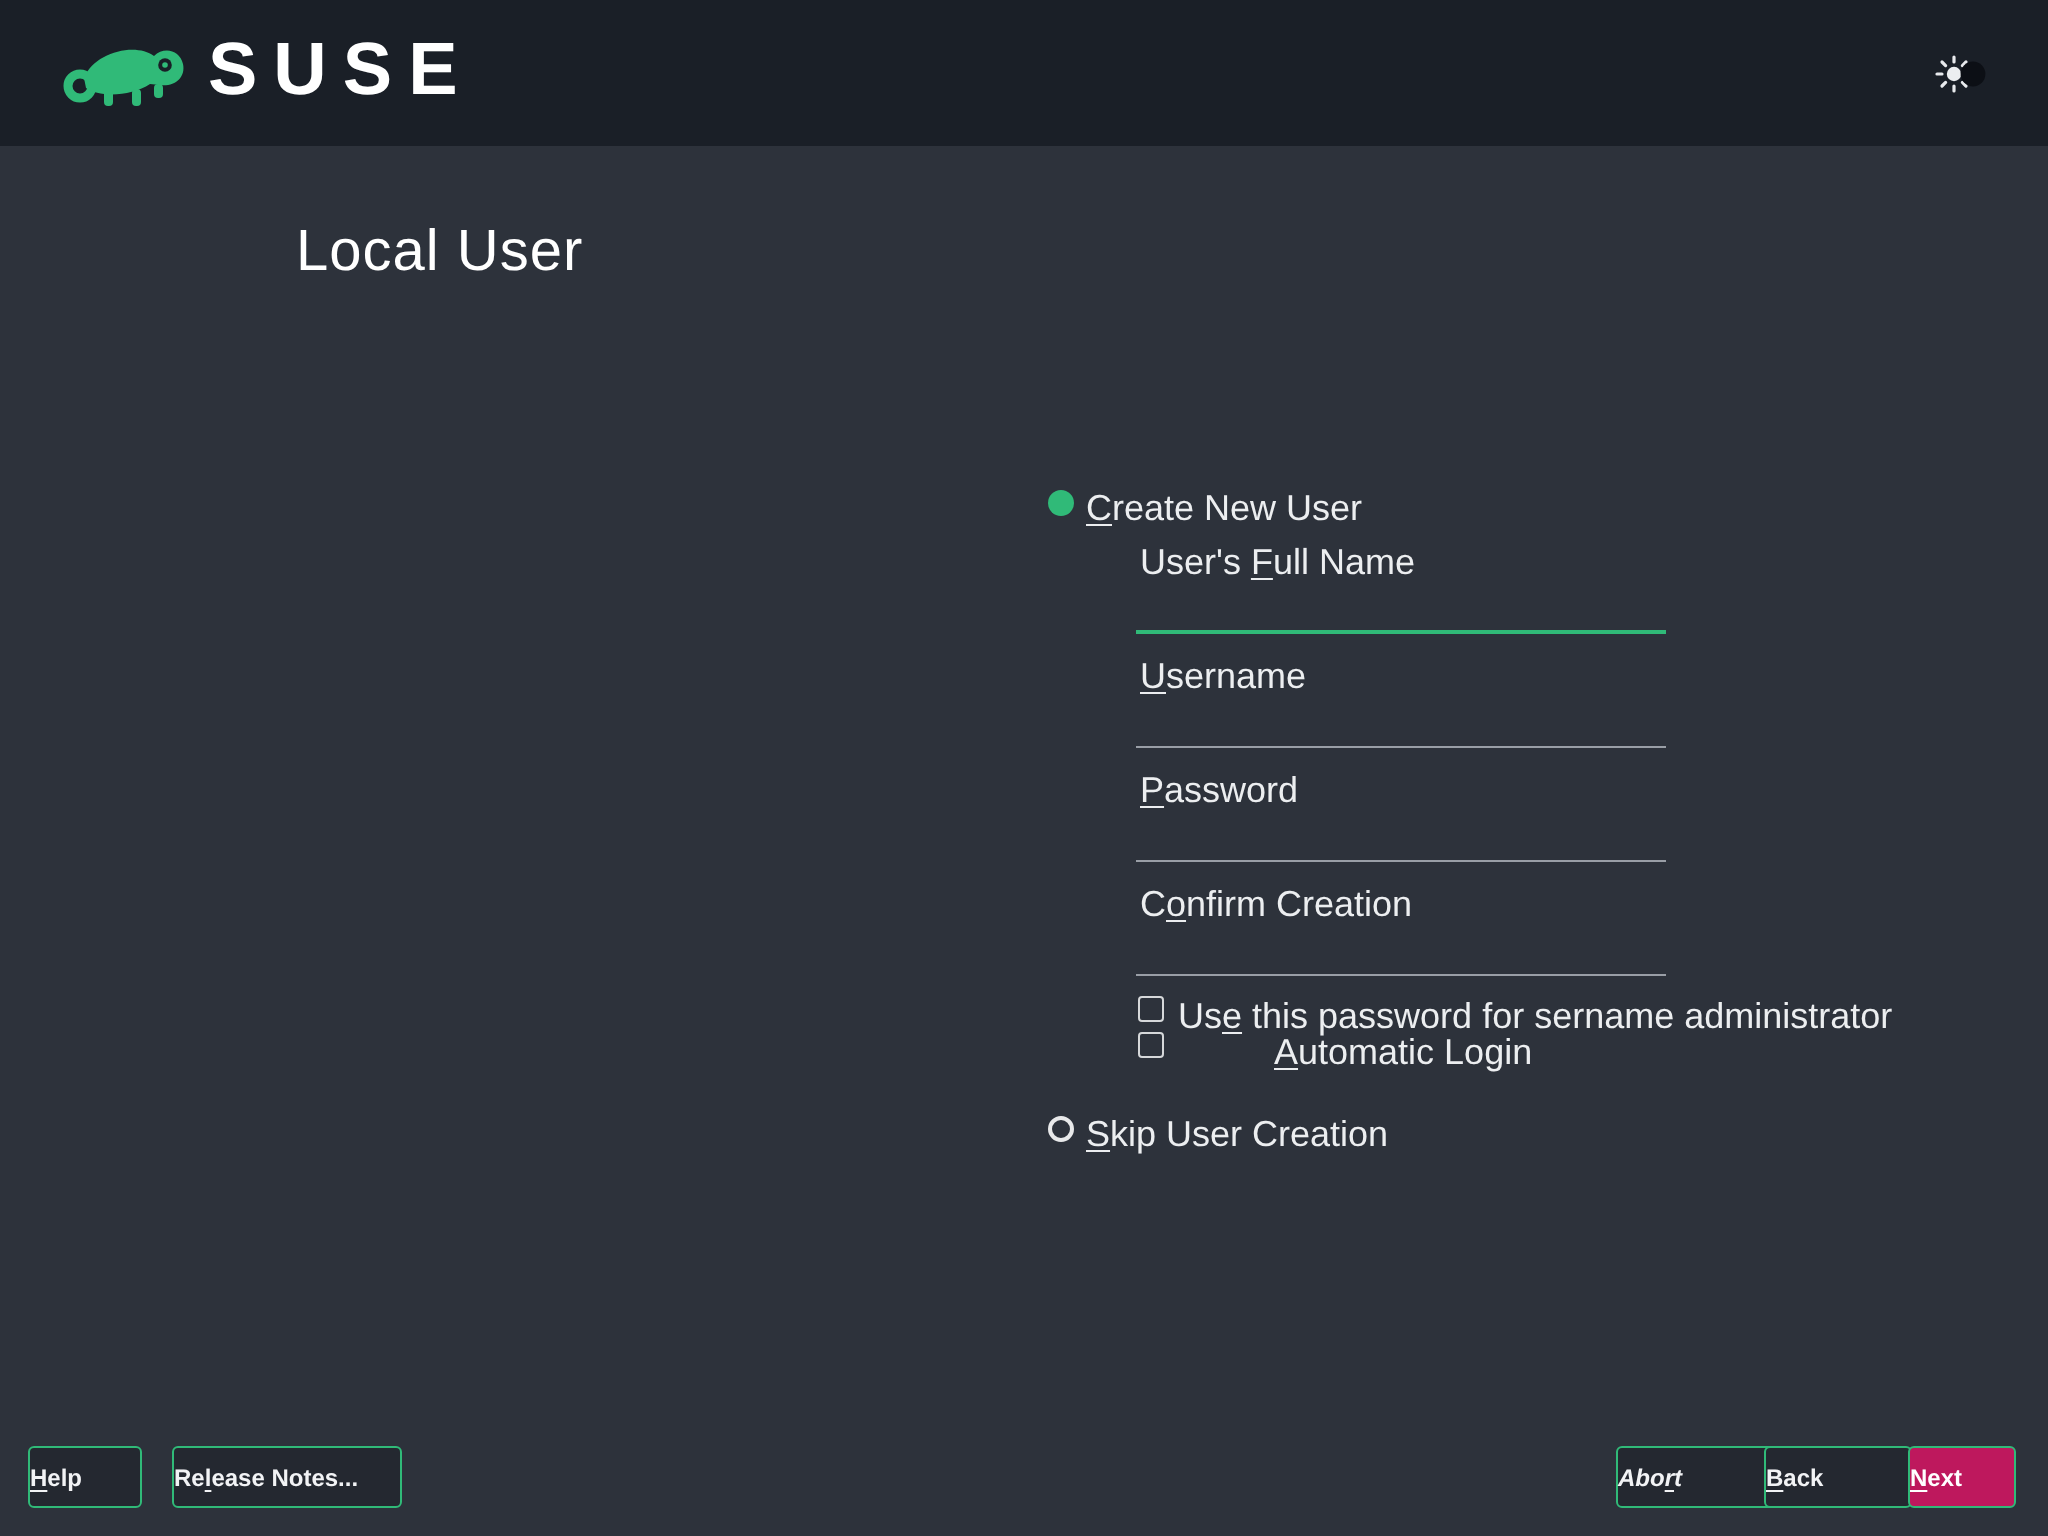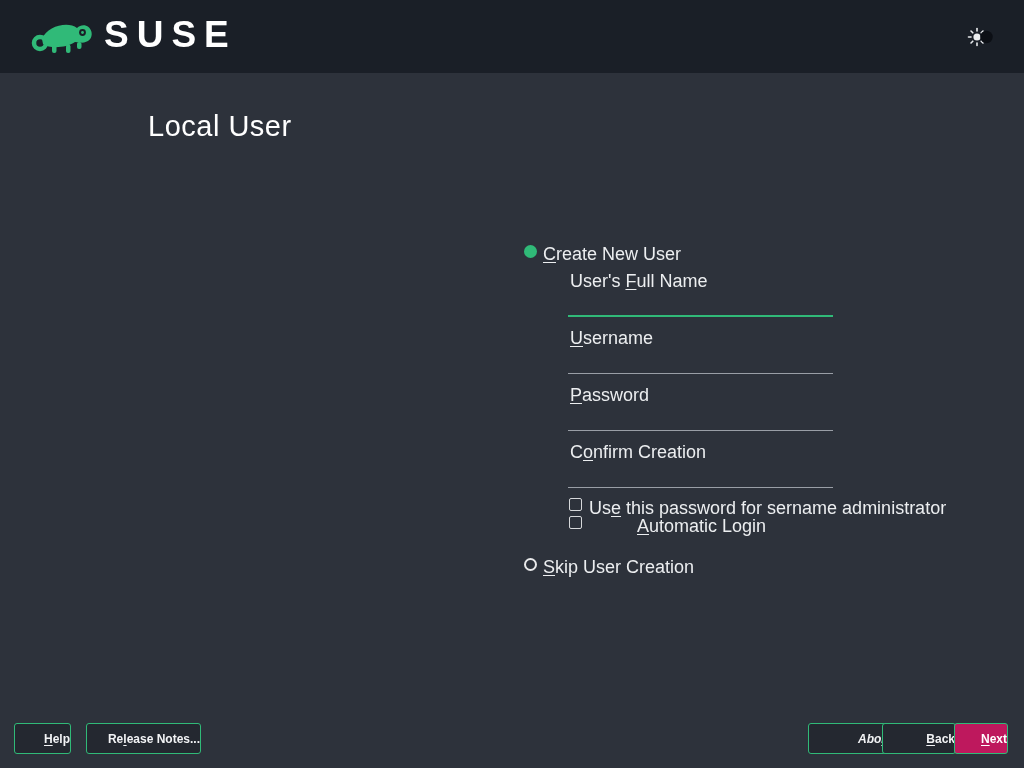--- a/index.html
+++ b/index.html
@@ -39,21 +39,21 @@
     color:#ffffff; font-family:"Liberation Sans", sans-serif; font-size:13px;
   }
   .field.focused { border-bottom:2px solid #30ba78; }
   .field.blurred { border-bottom:1px solid #999ea6; }
   .checkbox {
     position:absolute; left:569px; width:13px; height:13px;
     border:1.5px solid #d6d8da; border-radius:2px; background:transparent;
   }
   .btn {
     position:absolute; top:723px; height:31px;
-    display:flex; align-items:center; justify-content:flex-end;
+    display:flex; align-items:center; justify-content:flex-start;
     border:1px solid #30ba78; border-radius:3px;
     background:#242830; color:#f2f3f5;
     font-size:12px; font-weight:700; cursor:pointer;
     font-family:"Liberation Sans", sans-serif;
   }
   .btn.primary { background:#be185d; border-color:#30ba78; color:#ffffff; }
 </style>
 </head>
 <body>
 

